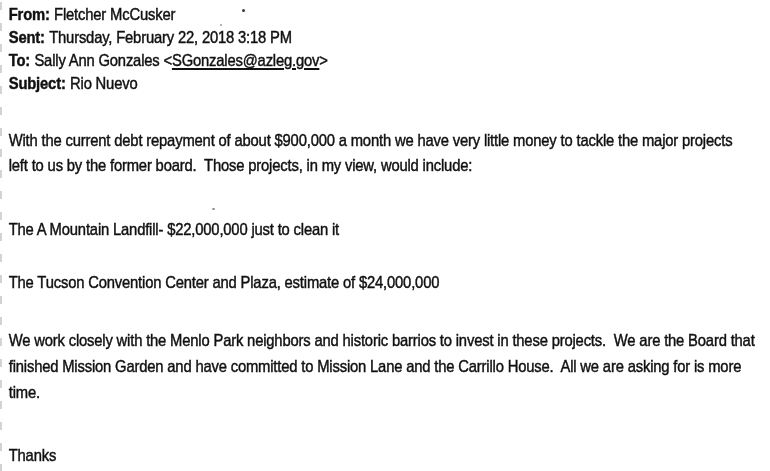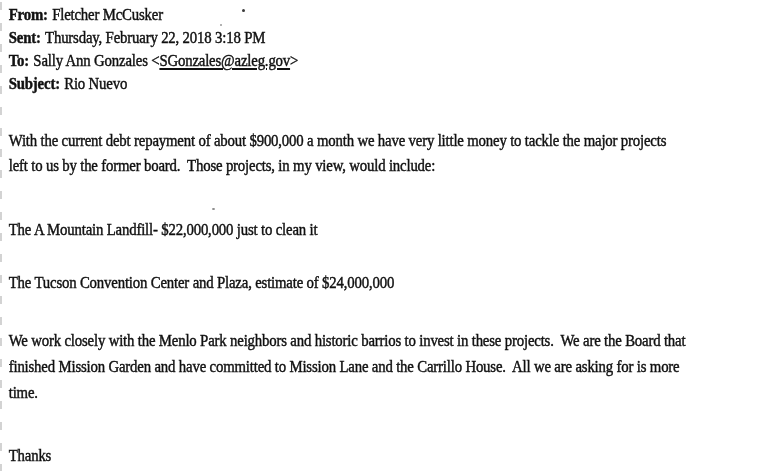--- a/index.html
+++ b/index.html
@@ -6,21 +6,21 @@
     margin: 0;
     padding: 0;
     background: #ffffff;
   }
   .page {
     position: relative;
     width: 770px;
     height: 471px;
     background: #ffffff;
     overflow: hidden;
-    font-family: Liberation Serif, serif;
+    font-family: Liberation Sans, sans-serif;
   }
   
   .edge-dashes {
     position: absolute;
     left: 0;
     top: 2px;
     bottom: 0;
     width: 2px;
     background: repeating-linear-gradient(180deg,
       #c4c4c4 0px, #c4c4c4 8px,

